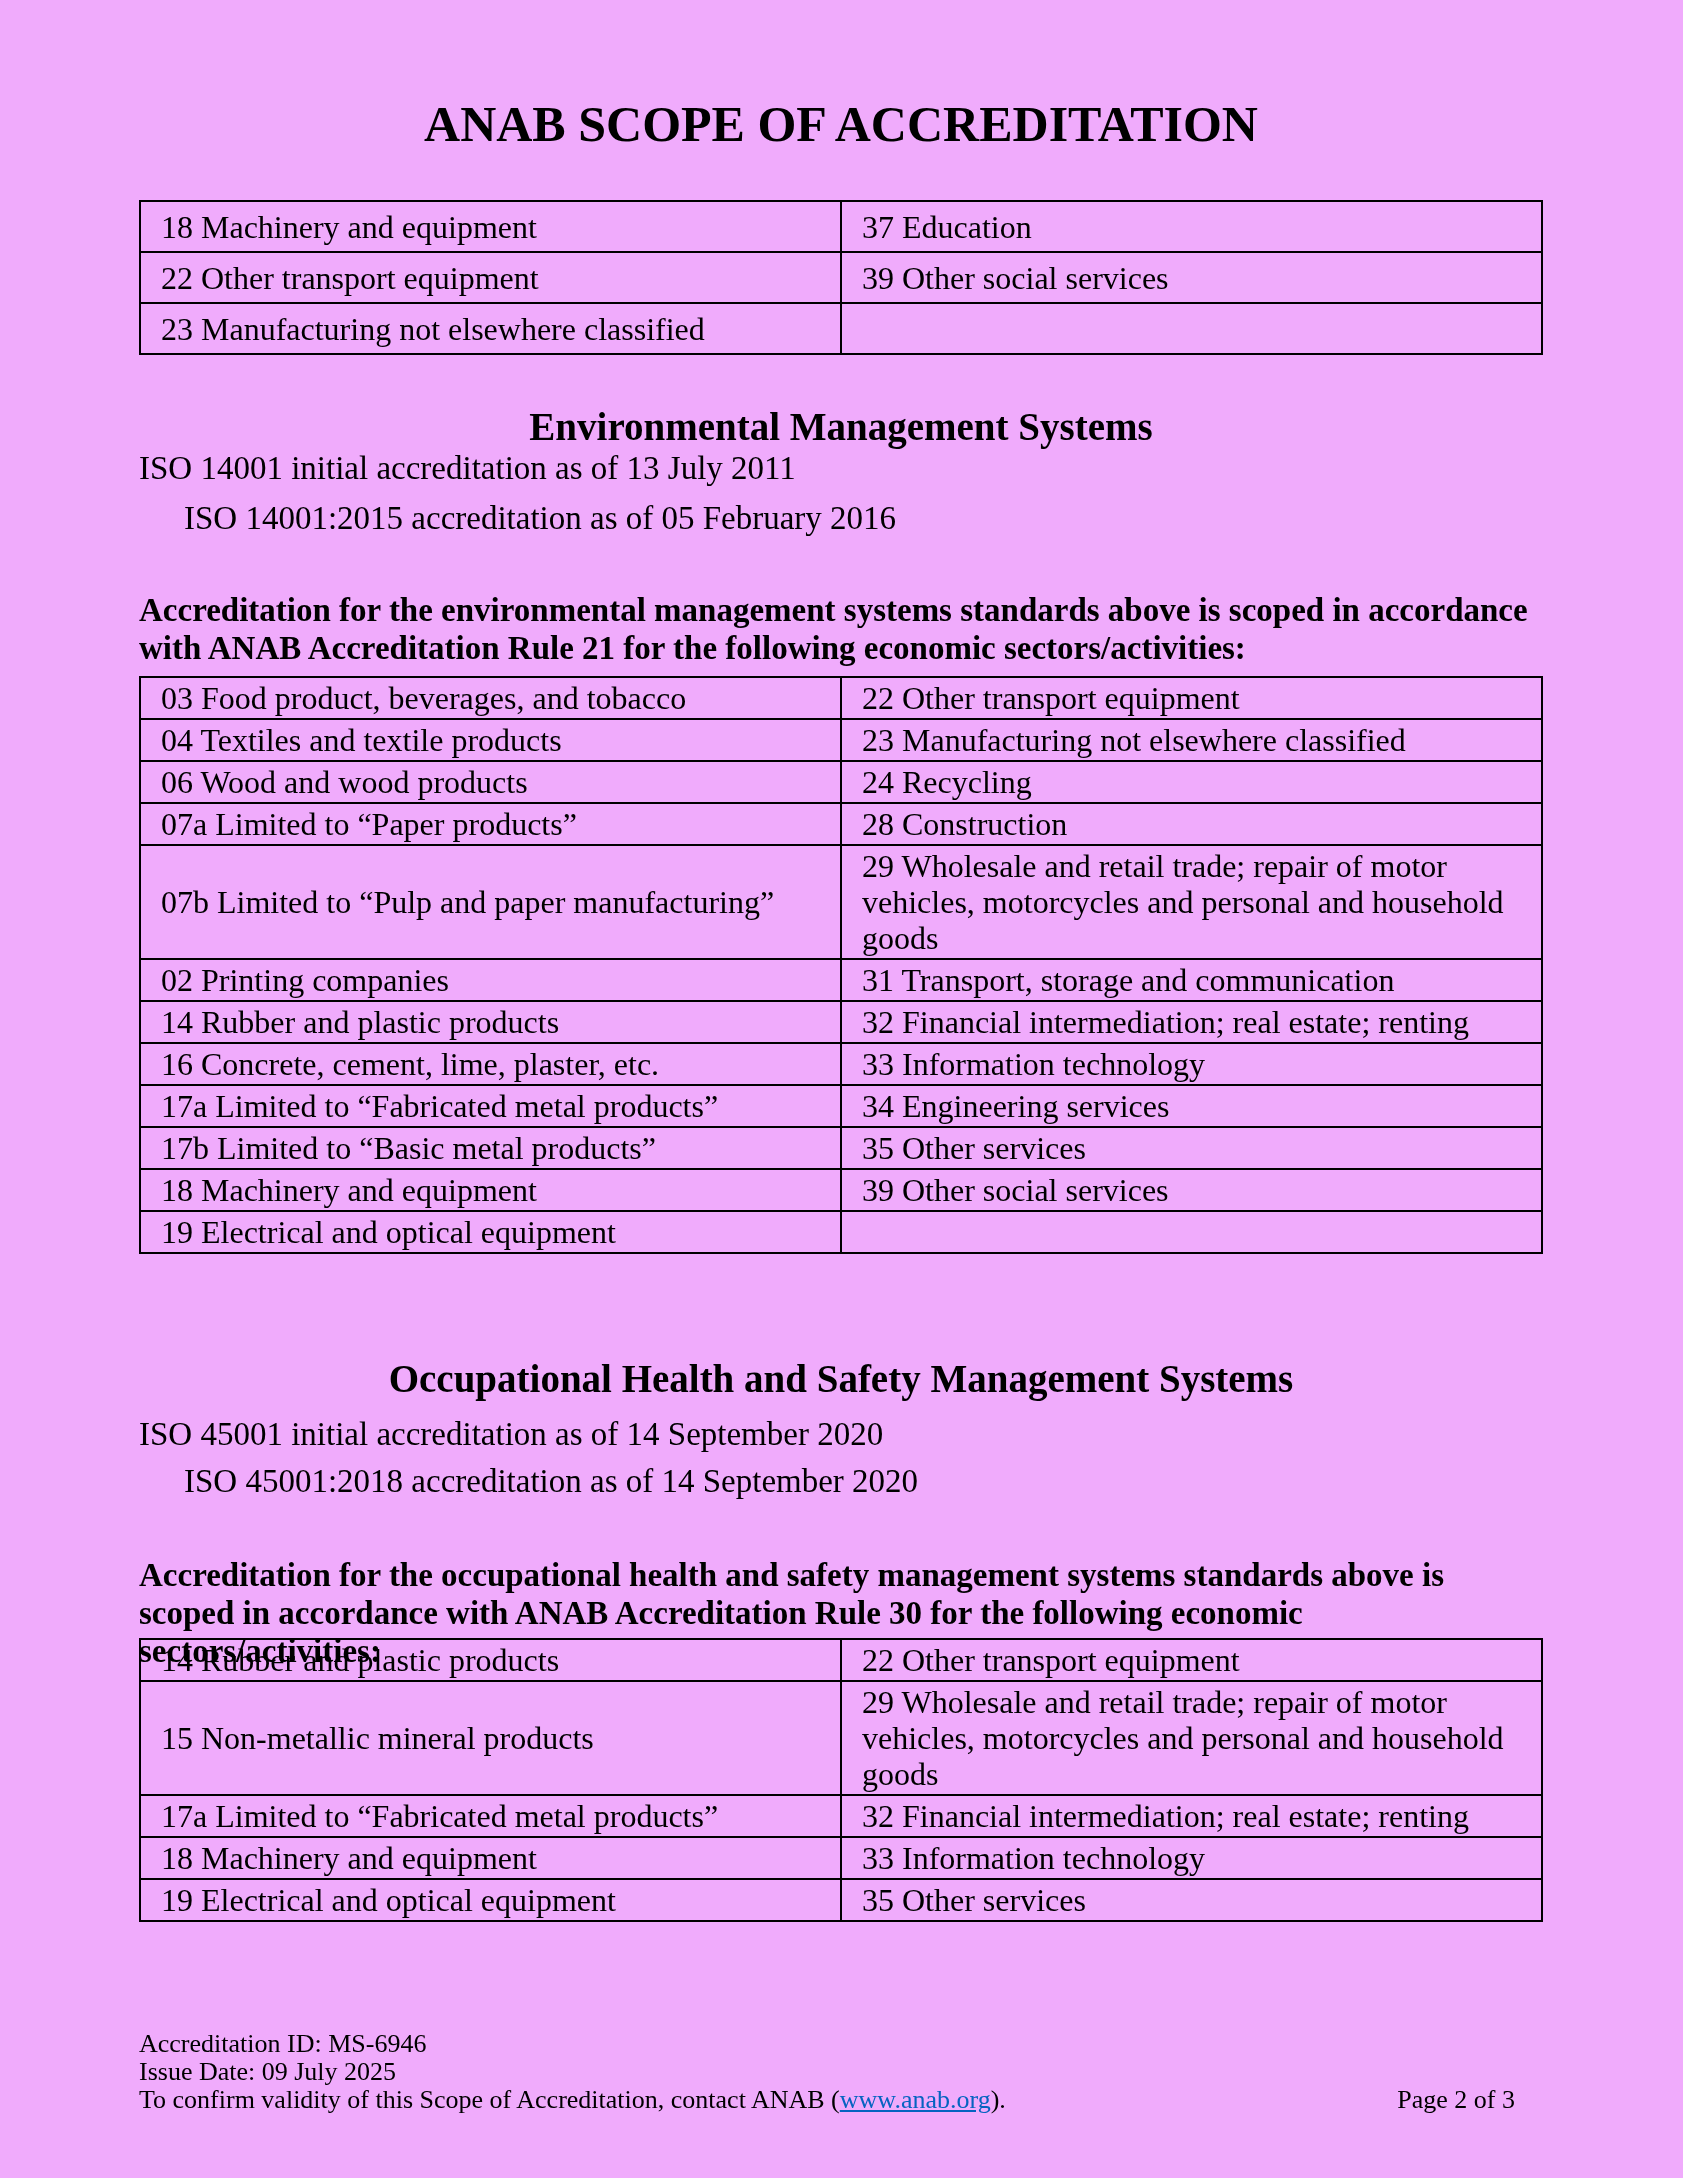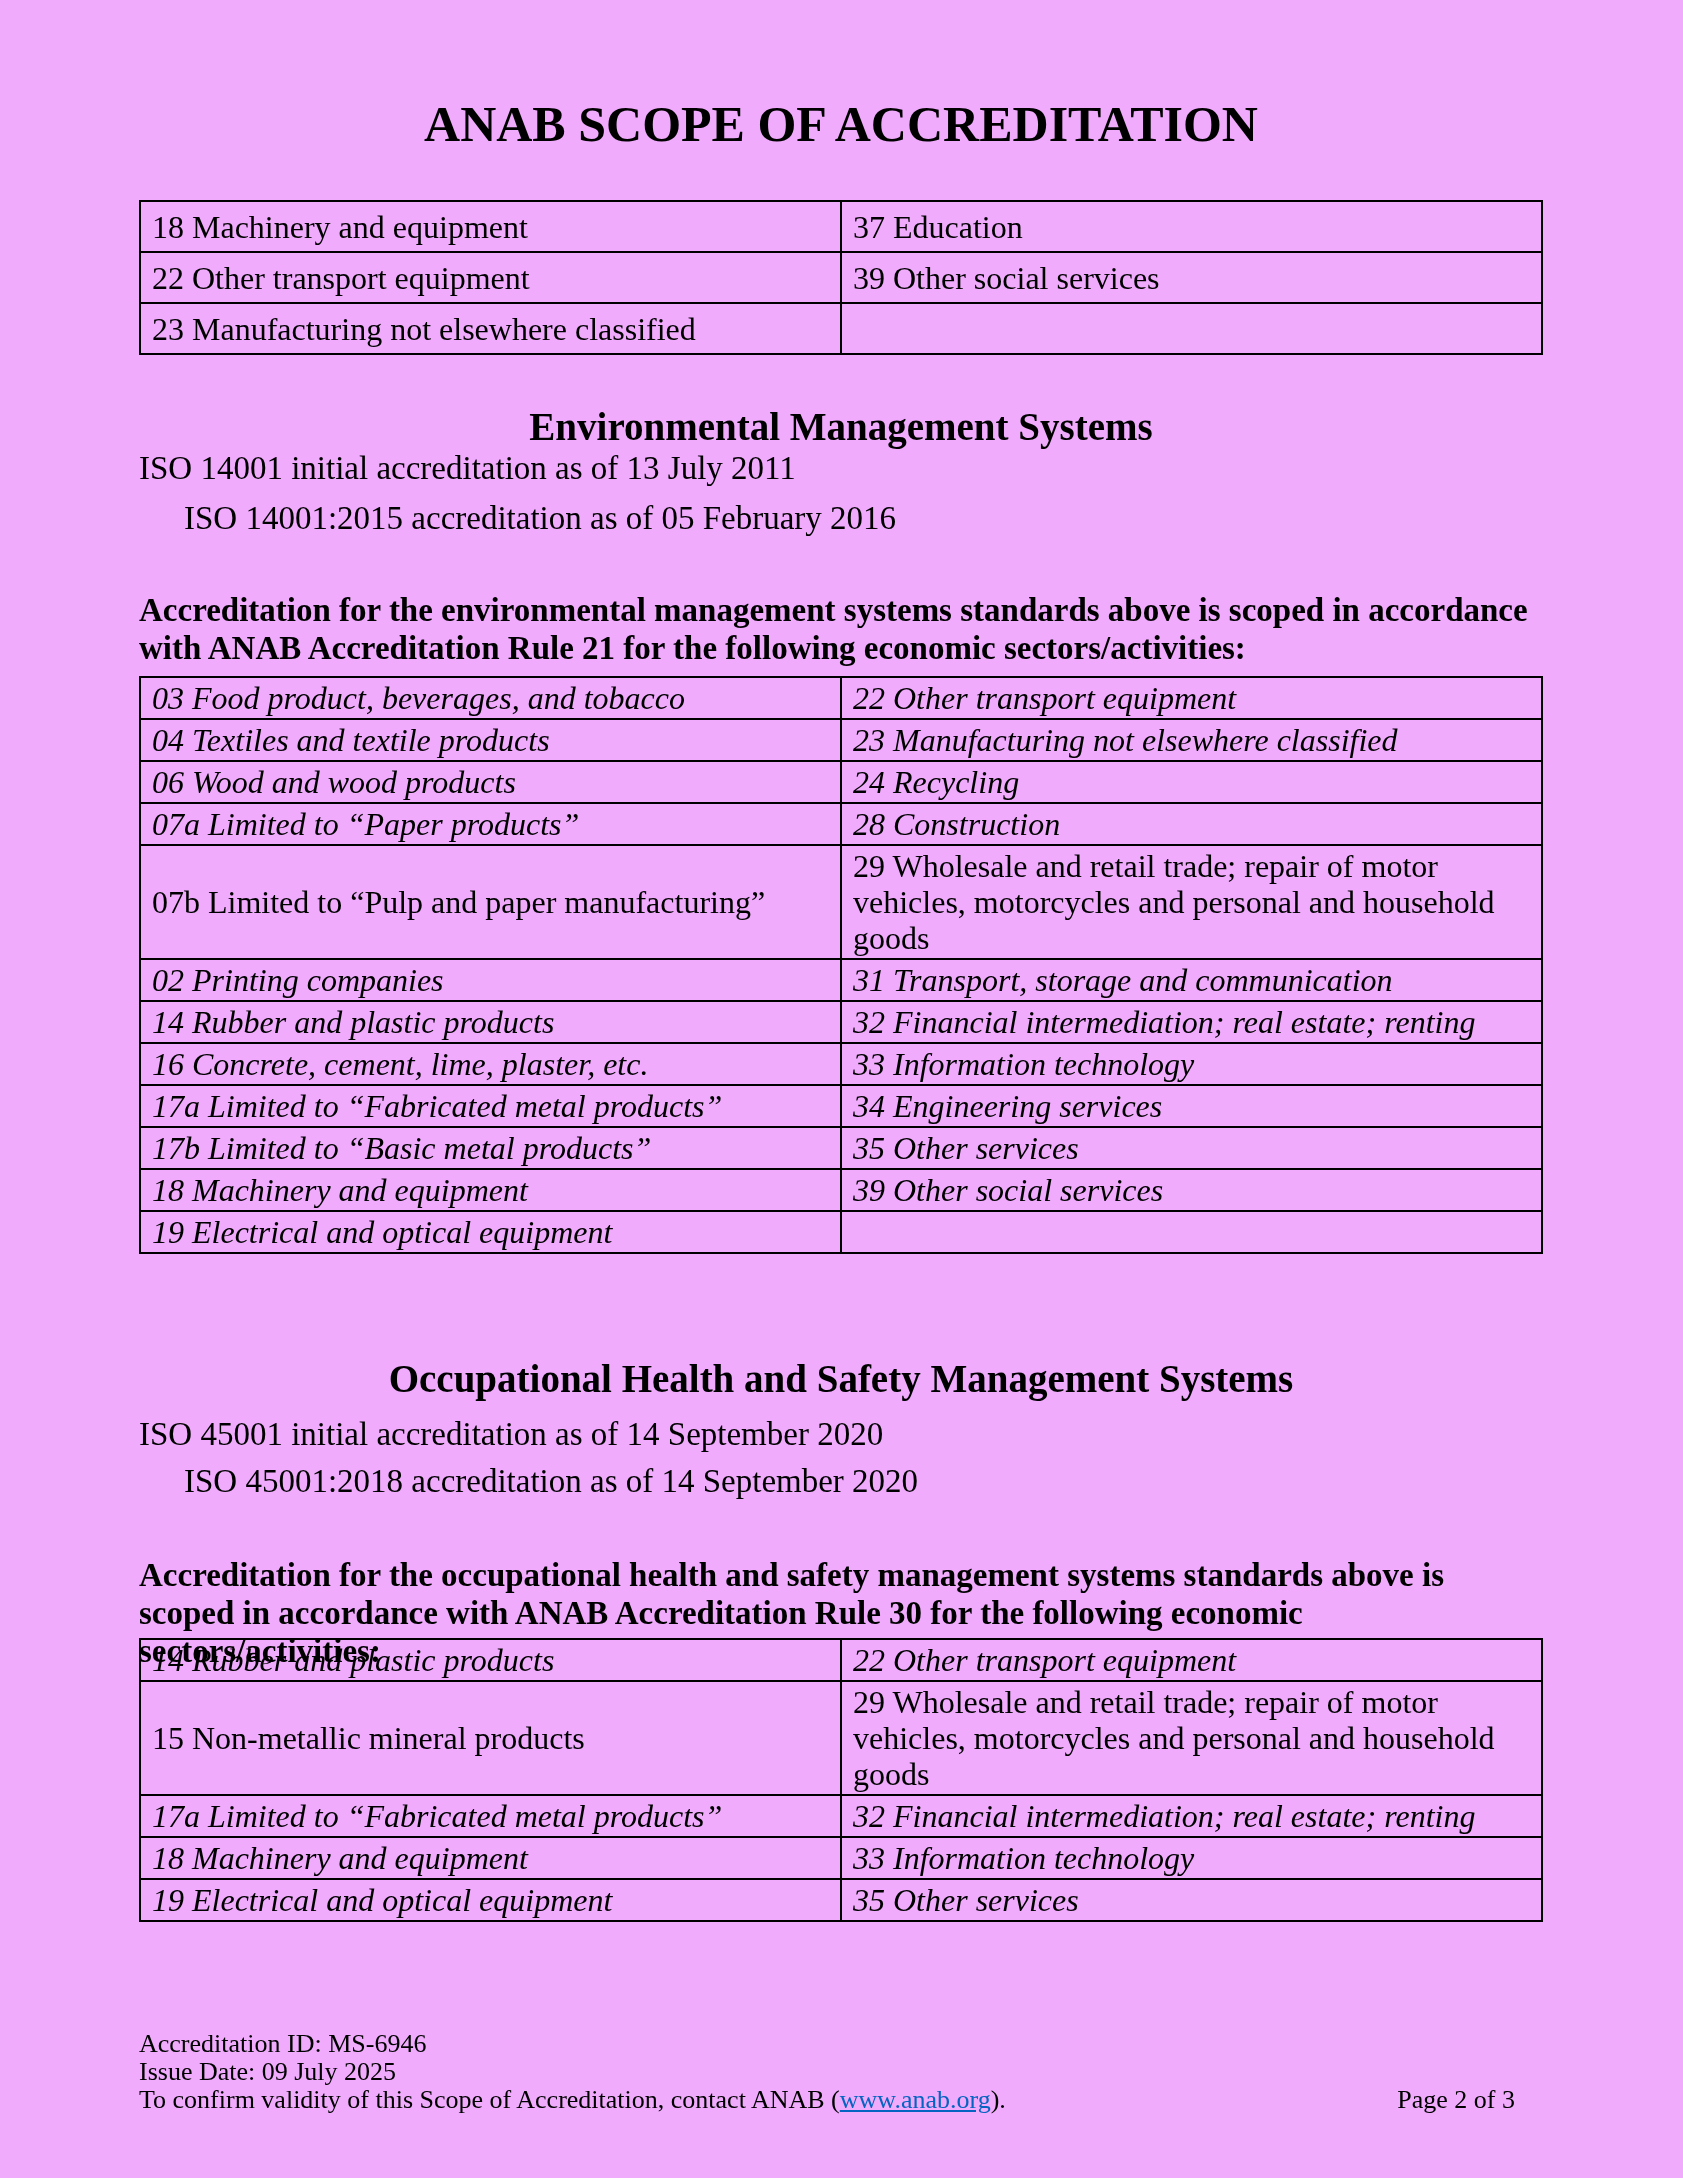--- a/index.html
+++ b/index.html
@@ -25,25 +25,25 @@
   .rule-paragraph{font-size:33px;font-weight:bold;line-height:38px;}
   table.sectors{
     border-collapse:collapse;width:1404px;table-layout:fixed;
   }
   table.sectors td{
     border:2px solid #000;
     width:50%;
     font-size:32px;
     line-height:36px;
     vertical-align:middle;
-    padding:2px 8px 2px 11px;
+    padding:2px 8px 2px 20px;
     overflow:hidden;
   }
   tr.r52{height:51px;}
-  tr.r50{height:34px;font-style:italic;}
+  tr.r50{height:34px;}
   tr.r84{height:83px;}
   .footer{
     position:absolute;left:139px;top:2030px;width:1404px;
     font-size:26px;line-height:28px;
   }
   .footer .vrow{position:relative;}
   .footer a{color:#0563c1;}
   .pageno{
     position:absolute;right:28px;top:0;
     color:#000;

